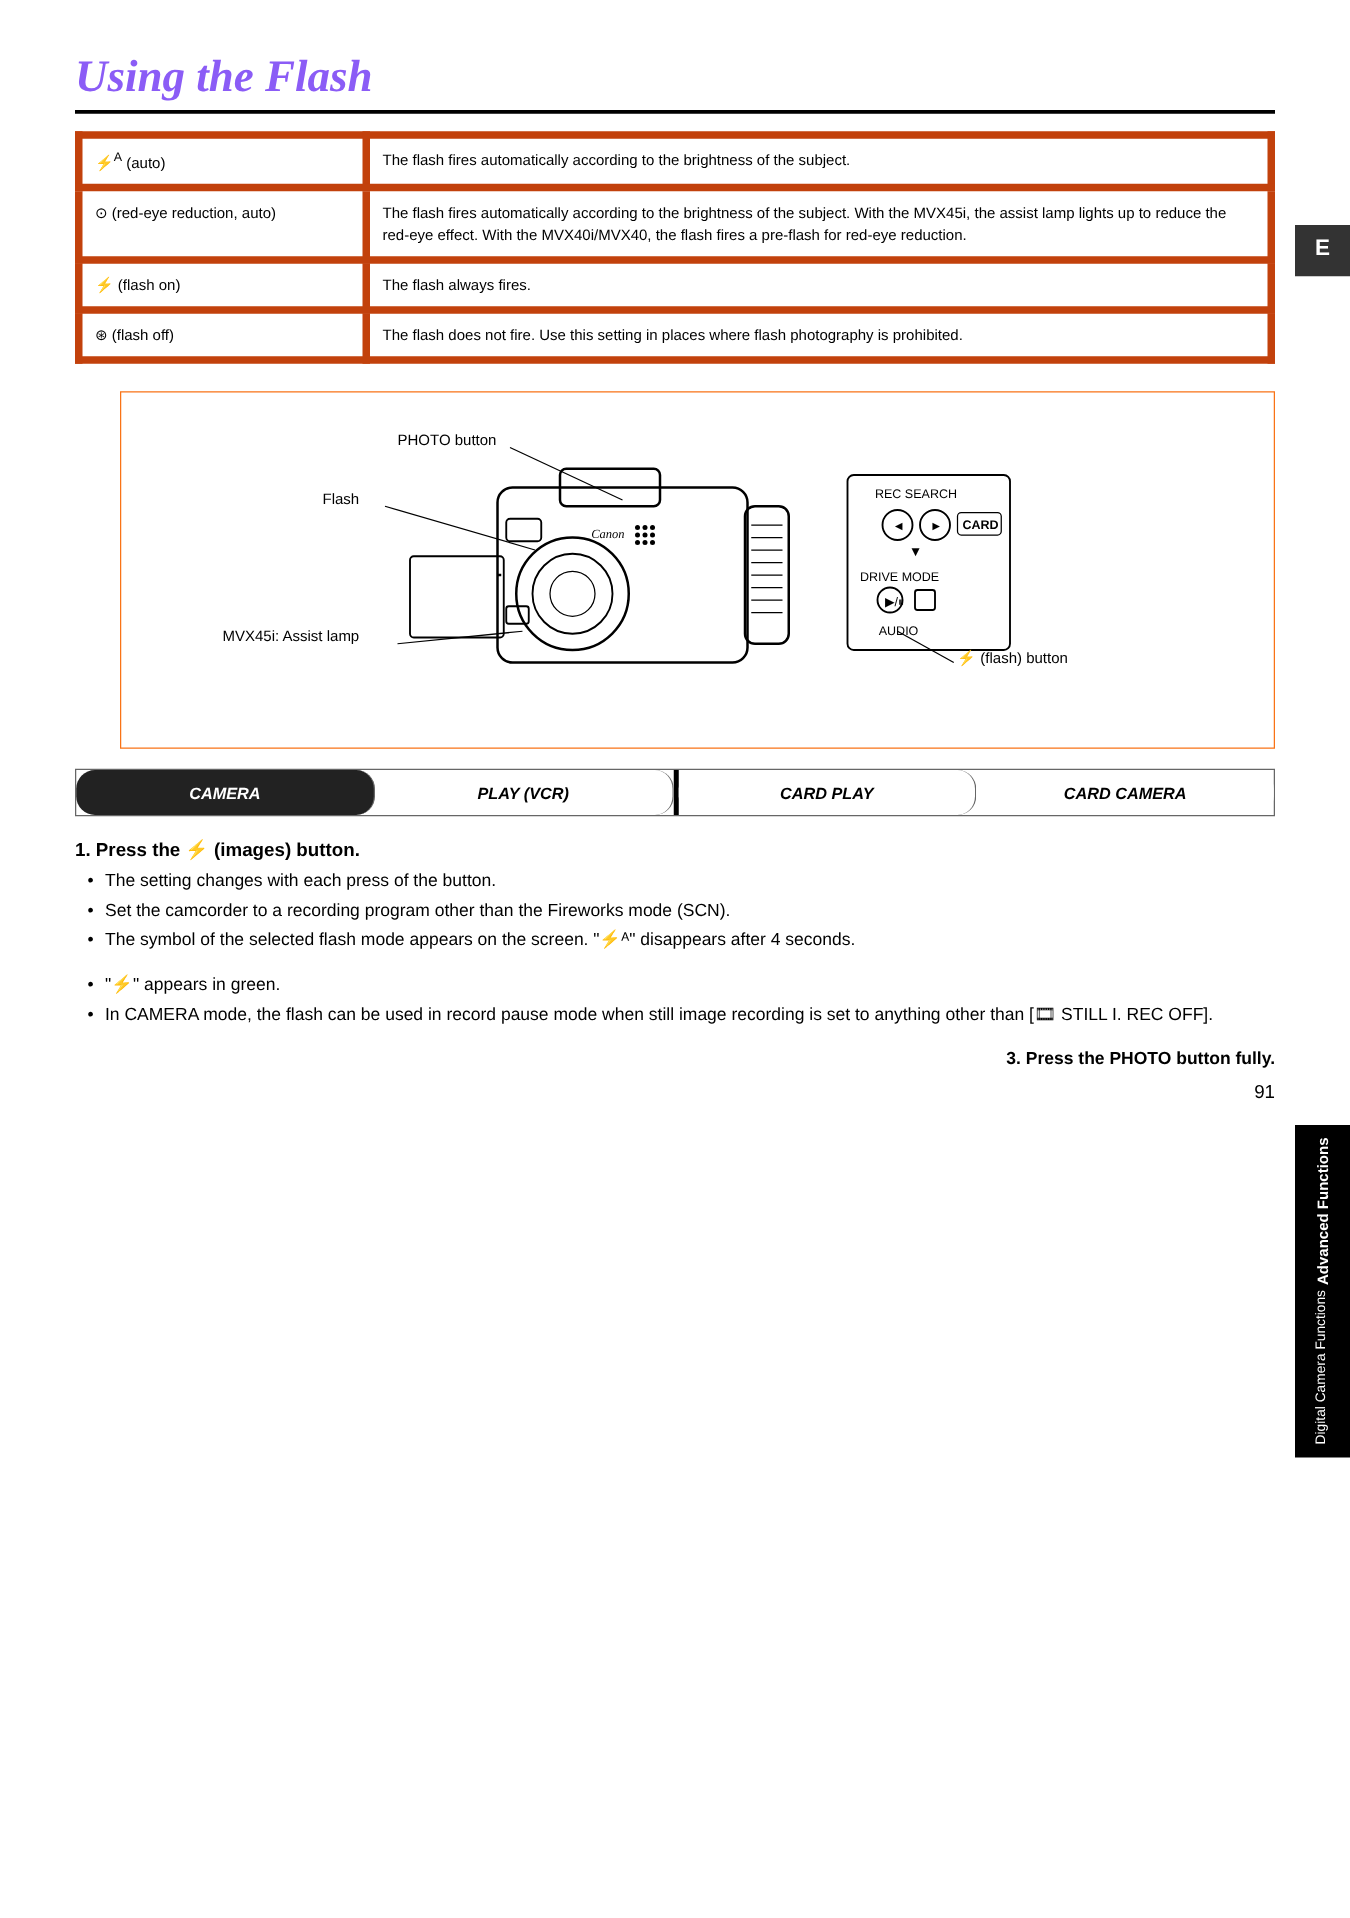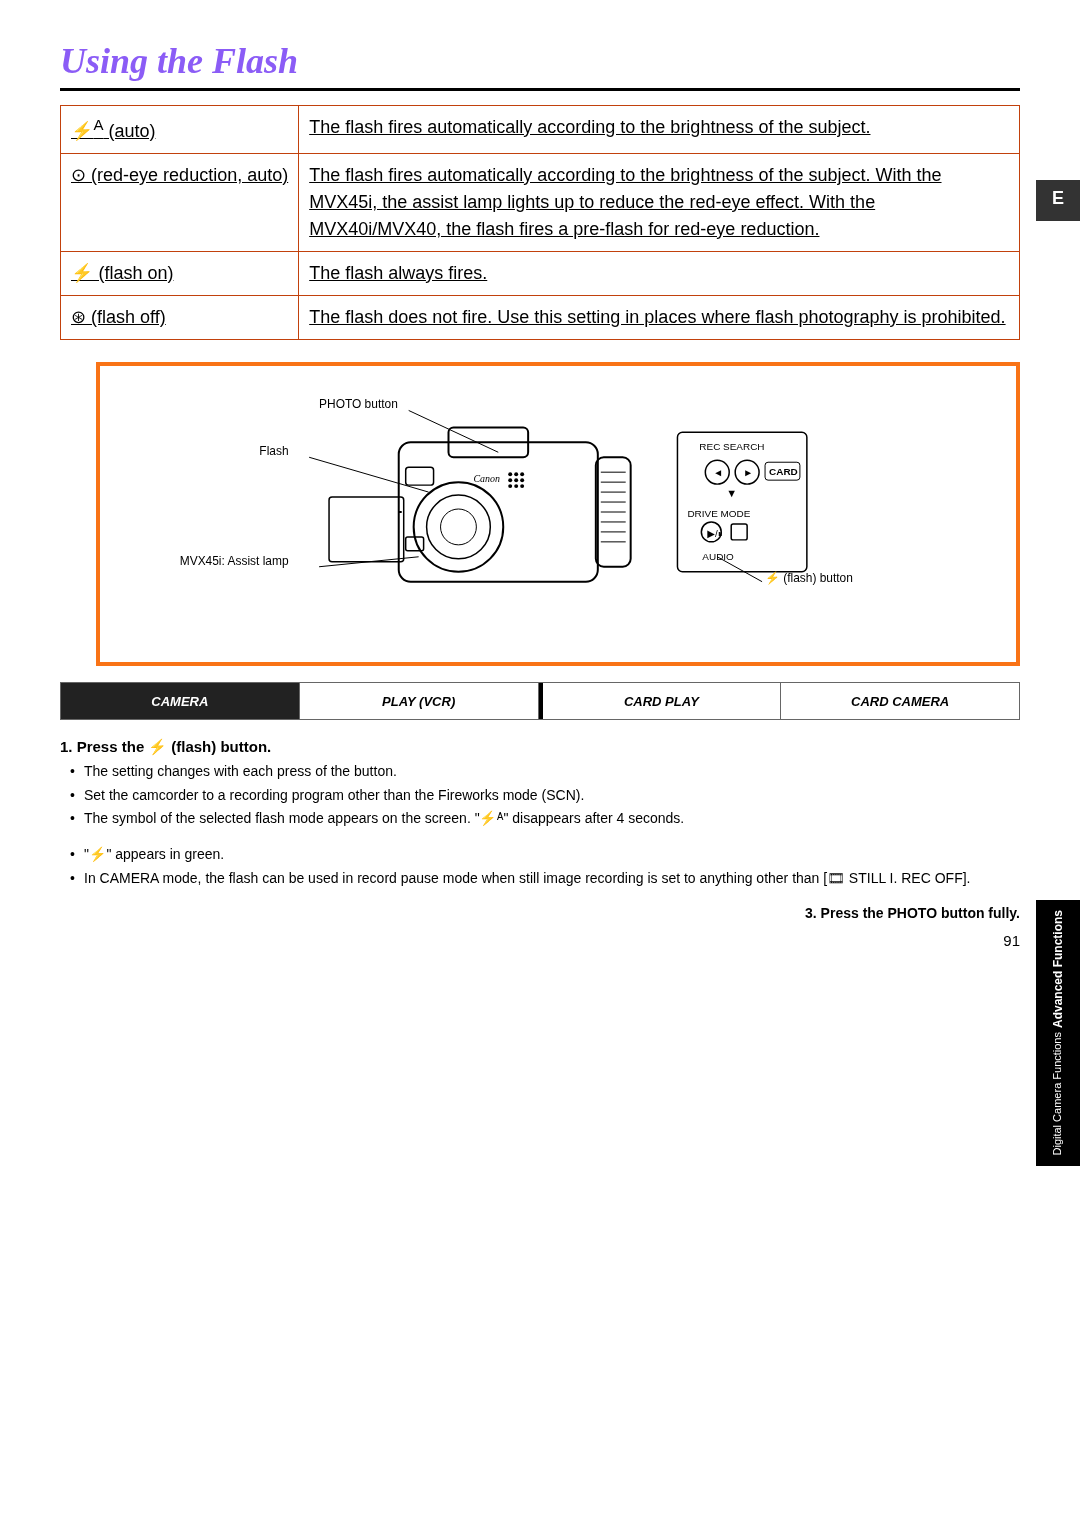--- a/index.html
+++ b/index.html
@@ -84,35 +84,34 @@
       margin-bottom: 18px;
       line-height: 1.5;
     }
     
     .flash-table {
       width: 100%;
       border-collapse: collapse;
       margin-bottom: 22px;
     }
     .flash-table td {
-      border: 1px solid #c2410c;
+      border: 6px solid #c2410c;
       padding: 8px 10px;
       vertical-align: top;
-      font-size: 18px;
+      font-size: 12px;
       line-height: 1.5;
-      text-decoration: underline;
     }
     .flash-table td:first-child {
       width: 230px;
       white-space: nowrap;
     }
     
     .diagram-box {
-      border: 4px solid #f97316;
-      padding: 16px 20px 20px 20px;
+      border: 1px solid #f97316;
+      padding: 16px 20px 8px 20px;
       margin-bottom: 16px;
       position: relative;
       background: #fff;
       margin-left: 36px;
     }
     .camera-svg-area {
       width: 100%;
       display: flex;
       justify-content: center;
     }
@@ -128,20 +127,21 @@
       flex: 1;
       display: flex;
       align-items: center;
       justify-content: center;
       font-size: 13px;
       font-style: italic;
       font-weight: bold;
       border-right: 1px solid #666;
       background: #fff;
       color: #000;
+      border-radius: 15px;
     }
     .mode-bar-item:last-child { border-right: none; }
     .mode-bar-item.active {
       background: #222;
       color: #fff;
     }
     .mode-bar-divider {
       width: 4px;
       background: #000;
       border: none;
@@ -321,21 +321,21 @@
     <div class="mode-bar-item">
       <span>CARD CAMERA</span>
     </div>
   </div>
 
   <div class="steps-section">
 
     <div class="step">
       <p class="step-title">
         <span>1.</span>
-        <span> Press the ⚡ (flash) button.</span>
+        <span> Press the ⚡ (images) button.</span>
       </p>
       <ul class="step-bullets">
         <li>The setting changes with each press of the button.</li>
         <li>Set the camcorder to a recording program other than the Fireworks mode (SCN).</li>
         <li>The symbol of the selected flash mode appears on the screen. "⚡ᴬ" disappears after 4 seconds.</li>
       </ul>
     </div>
 
     <div class="step">
       <ul class="step-bullets">

